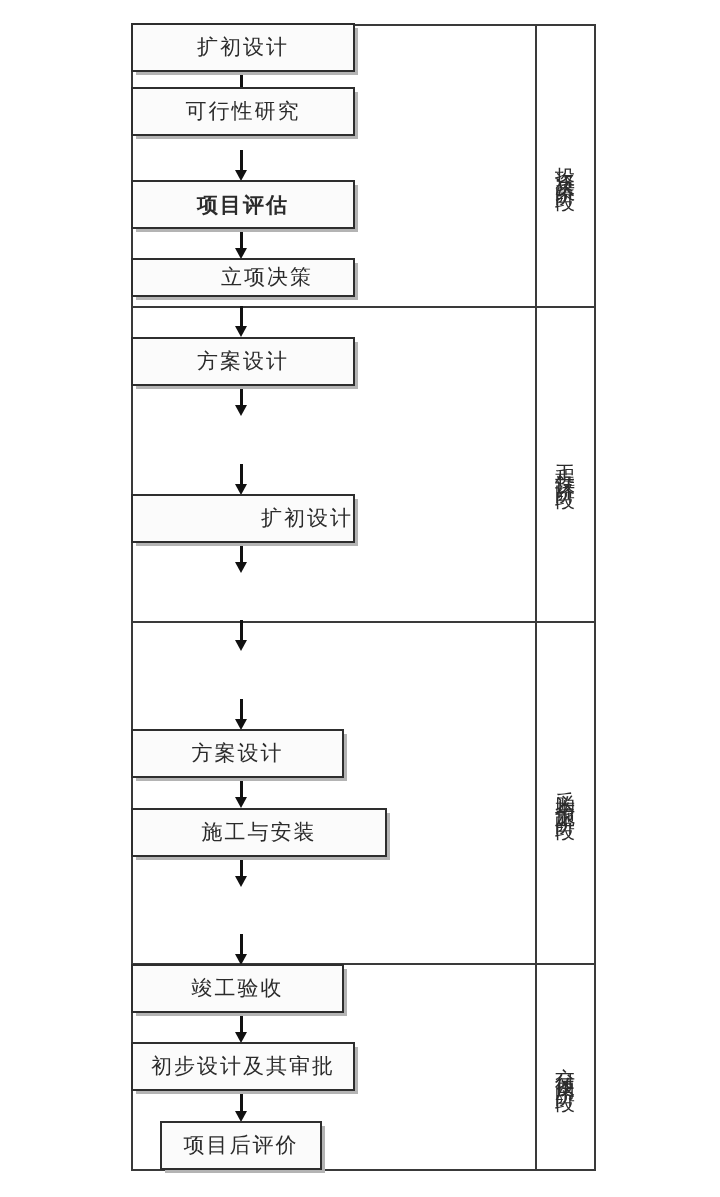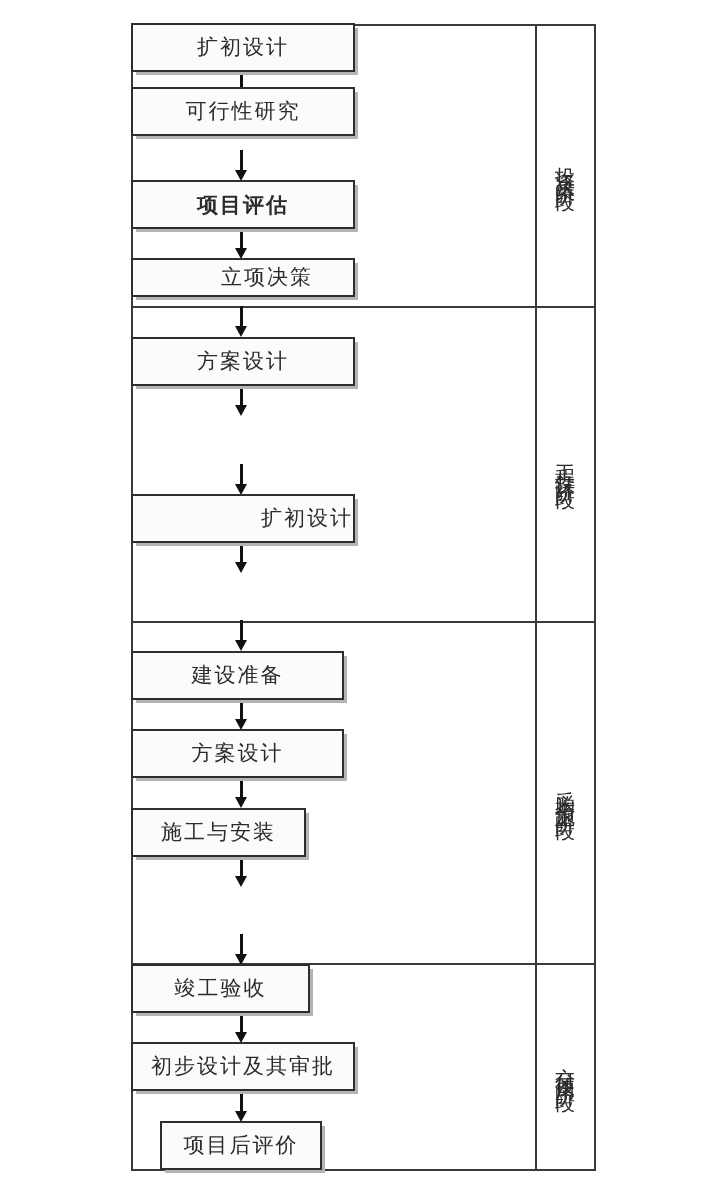--- a/index.html
+++ b/index.html
@@ -191,34 +191,31 @@
   <div class="node" style="left:131px; top:337px; width:224px; height:49px;">
     <span class="node-label">方案设计</span>
   </div>
 
 
   <div class="node" style="left:131px; top:494px; width:224px; height:49px;justify-content:flex-end;">
     <span class="node-label">扩初设计</span>
   </div>
 
 
-  <div class="node" style="left:131px; top:651px; width:213px; height:49px;">
-    <span class="node-label">建设准备</span>
-  </div>
 
   <div class="node" style="left:131px; top:729px; width:213px; height:49px;">
     <span class="node-label">方案设计</span>
   </div>
 
-  <div class="node" style="left:131px; top:808px; width:175px; height:49px;">
+  <div class="node" style="left:131px; top:808px; width:256px; height:49px;">
     <span class="node-label">施工与安装</span>
   </div>
 
 
-  <div class="node" style="left:131px; top:964px; width:179px; height:49px;">
+  <div class="node" style="left:131px; top:964px; width:213px; height:49px;">
     <span class="node-label">竣工验收</span>
   </div>
 
   <div class="node" style="left:131px; top:1042px; width:224px; height:49px;">
     <span class="node-label">初步设计及其审批</span>
   </div>
 
   <div class="node" style="left:160px; top:1121px; width:162px; height:49px;">
     <span class="node-label">项目后评价</span>
   </div>

